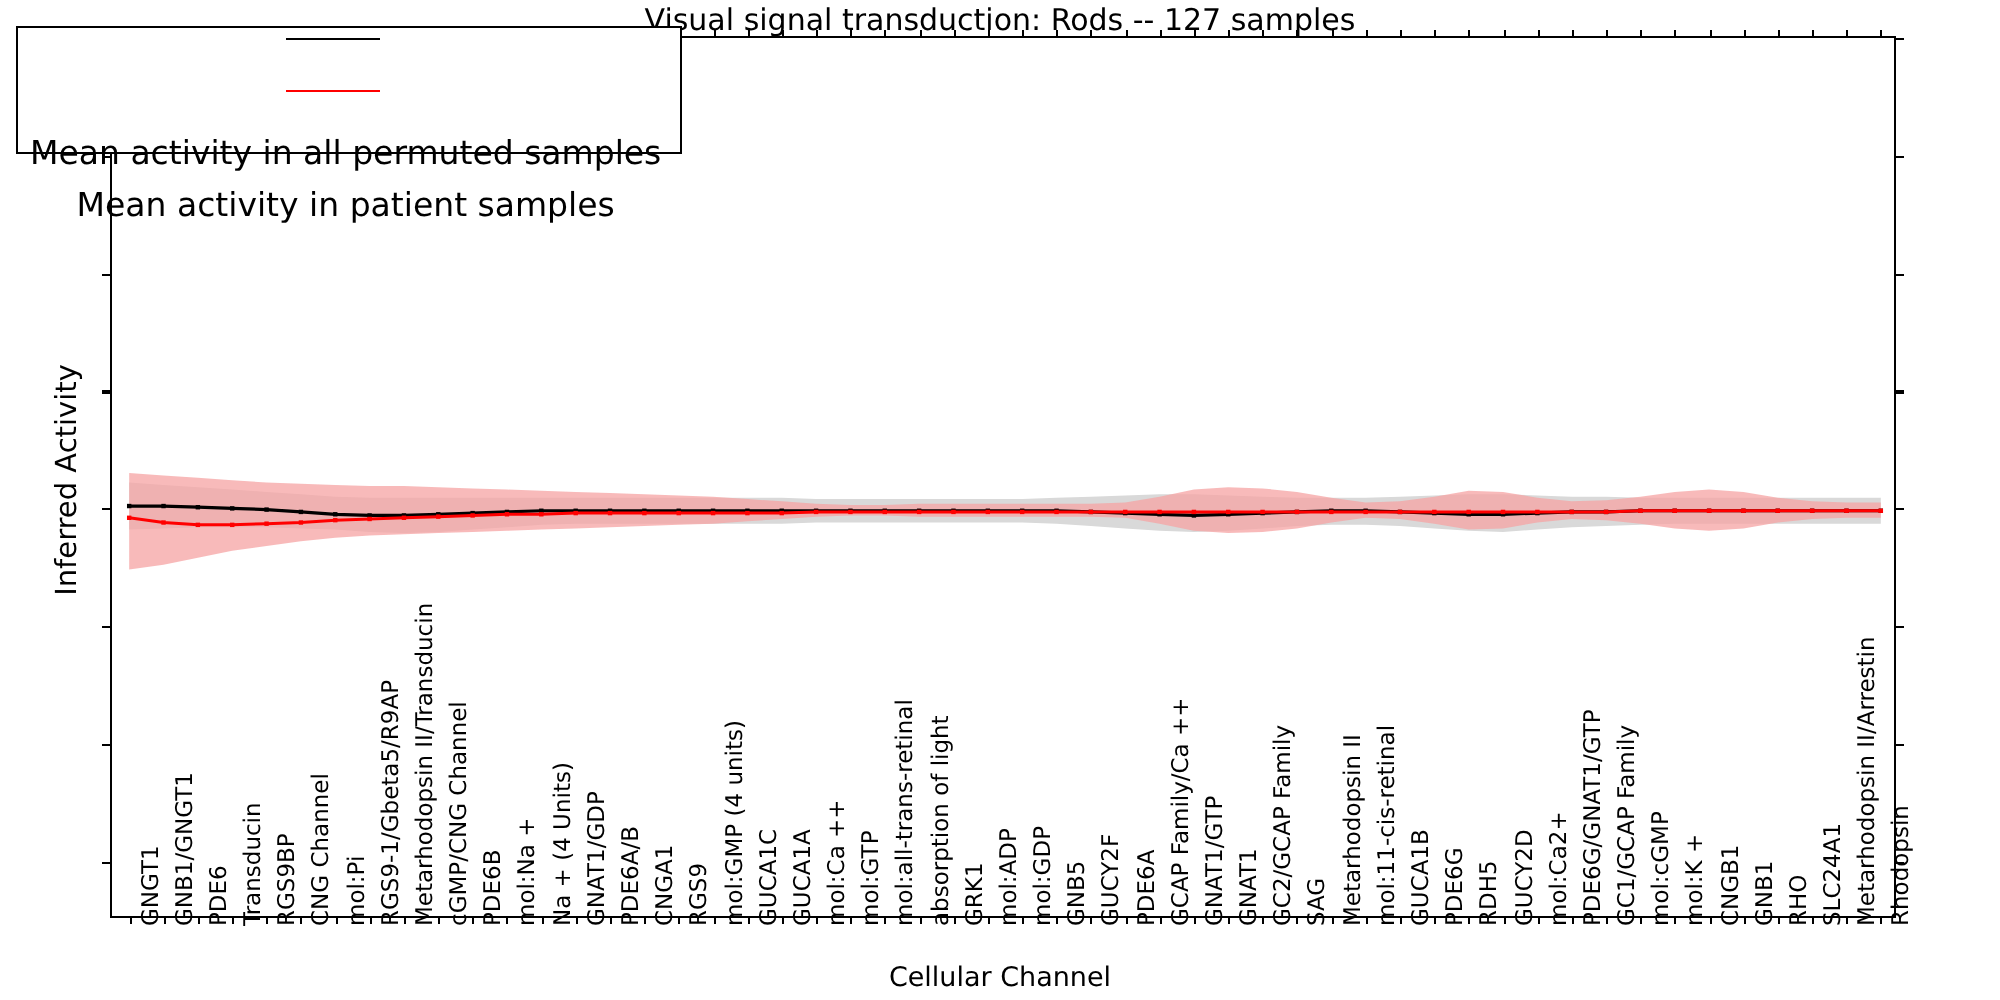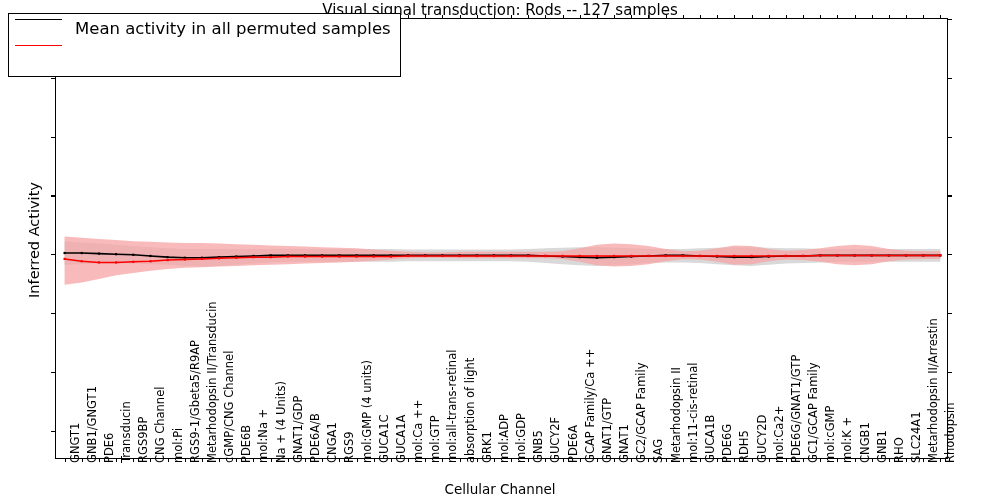--- a/index.html
+++ b/index.html
@@ -30,21 +30,21 @@
   
   #xlab{position:absolute;left:0;top:481px;width:1000px;text-align:center;
         font-size:13.5px;color:#000;}
   #ylab{position:absolute;left:-166px;top:232px;width:400px;text-align:center;
         font-size:14.5px;color:#000;transform:rotate(-90deg);}
 
   
   #legend{position:absolute;left:8px;top:13px;
           border:1.4px solid #000;background:#fff;
           padding:5px 9px 5px 6px;box-sizing:border-box;z-index:7;}
-  .lgrow{display:flex;align-items:flex-start;height:26px;}
+  .lgrow{display:flex;align-items:center;height:26px;flex-direction:column;}
   .lgline{width:47px;height:0;border-top:1.6px solid #000;margin-right:13px;
           flex:0 0 47px;}
   .lgline.red{border-top-color:#ff0000;}
   .lgtxt{font-size:16.5px;color:#000;white-space:nowrap;}
 
   svg{position:absolute;left:0;top:0;overflow:visible;}
 </style>
 </head>
 <body>
 
@@ -348,16 +348,17 @@
       <div class="xtl" style="left: 884.413px;">Rhodopsin</div>
     </div>
 
   <div id="legend">
     <div class="lgrow">
       <span class="lgline"></span>
       <span class="lgtxt">Mean activity in all permuted samples</span>
     </div>
     <div class="lgrow">
       <span class="lgline red"></span>
+      <span class="lgtxt">Mean activity in patient samples</span>
     </div>
   </div>
 
 </div>
 
 </body></html>

